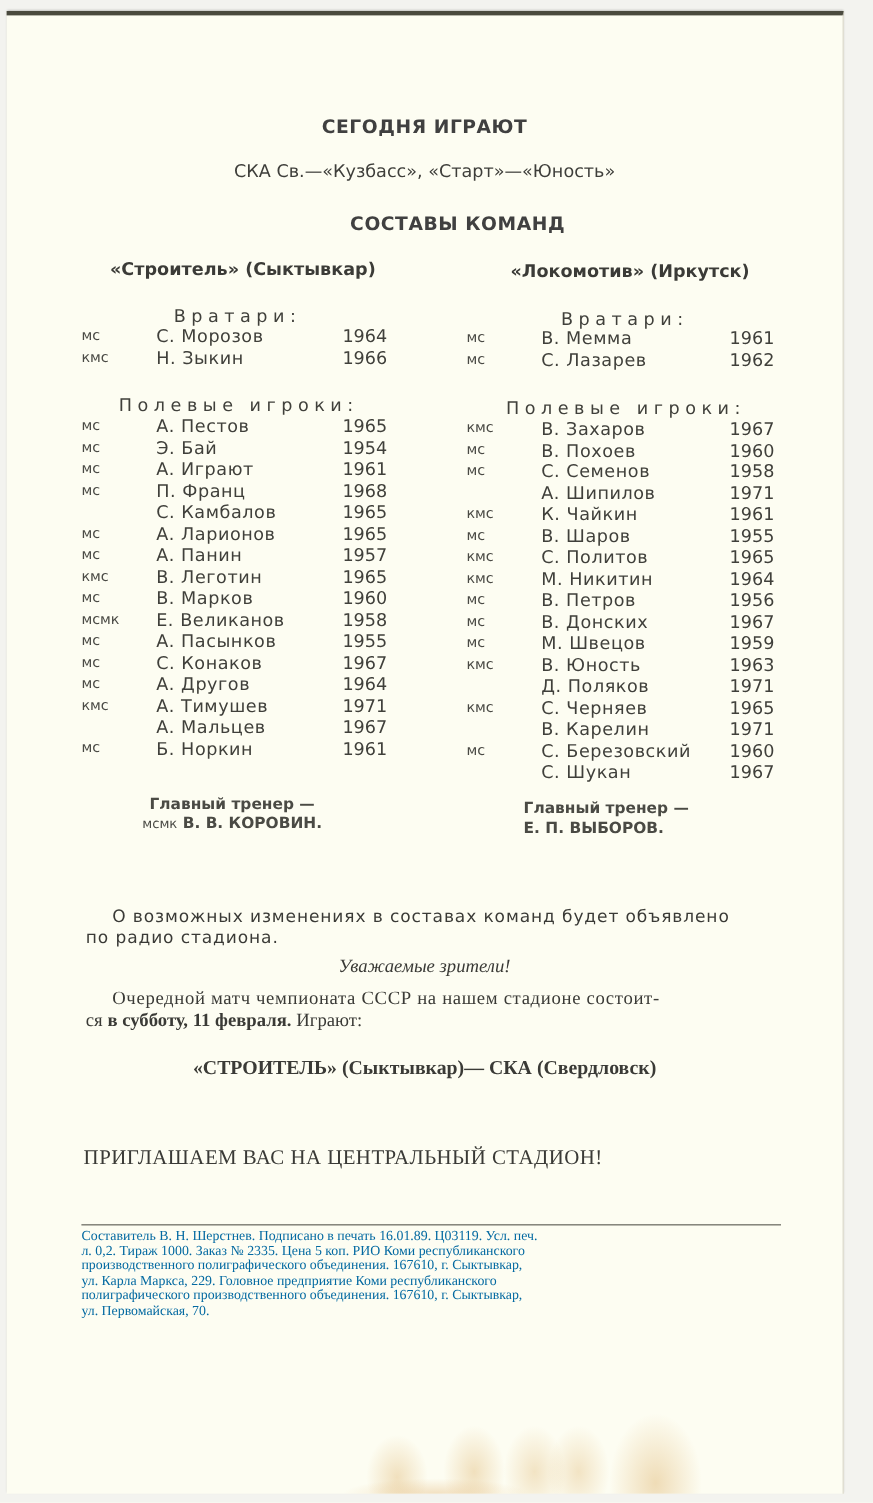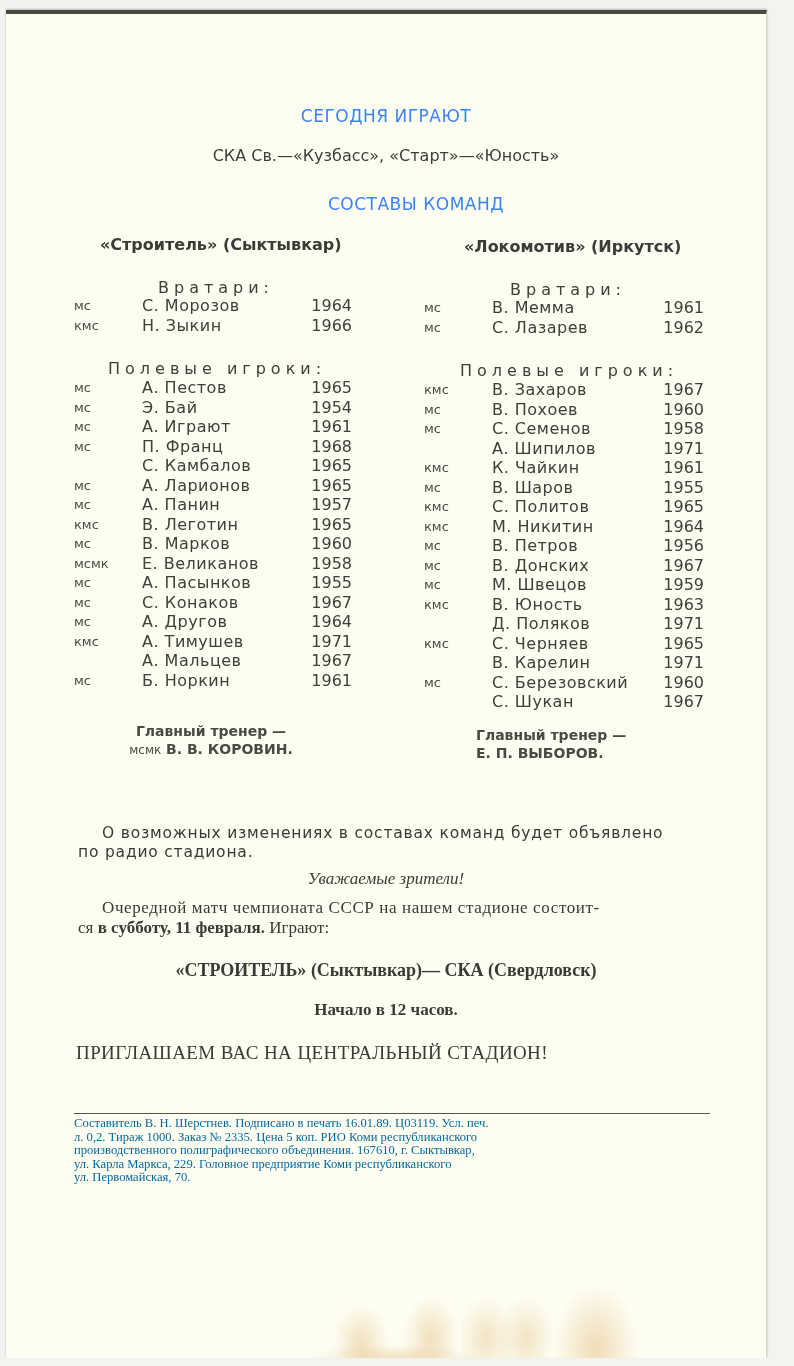--- a/index.html
+++ b/index.html
@@ -24,21 +24,21 @@
       radial-gradient(ellipse 40px 60px at 290px 90px, rgba(222,180,110,0.35), transparent 70%),
       radial-gradient(ellipse 40px 60px at 330px 90px, rgba(222,180,110,0.35), transparent 70%),
       radial-gradient(ellipse 40px 55px at 165px 95px, rgba(222,180,110,0.40), transparent 70%),
       radial-gradient(ellipse 120px 20px at 200px 110px, rgba(222,170,100,0.35), transparent 70%);
     pointer-events: none;
   }
   .sans { font-family: "DejaVu Sans", sans-serif; }
   .serif { font-family: "Liberation Serif", serif; }
   .abs { position: absolute; }
   .center { text-align: center; }
-  .h-title { font-weight: normal; font-size: 17px; letter-spacing: 0.5px; color: #3b82f6; }
+  .h-title { font-weight: bold; font-size: 17px; letter-spacing: 0.5px; color: #404040; }
   .h-sub { font-size: 16px; color: #3e3e3a; }
   .team-title { font-weight: bold; font-size: 16px; color: #3b3b37; }
   .section { font-size: 16px; letter-spacing: 5px; color: #40403b; }
   .row { position: absolute; height: 19px; font-size: 16px; line-height: 19px; color: #40403b; }
   .row .rank { position: absolute; left: 0; width: 60px; font-size: 13px; color: #4a4a45; }
   .row .name { position: absolute; left: 68px; white-space: nowrap; letter-spacing: 0.5px; }
   .row .year { position: absolute; right: 16px; width: 60px; text-align: right; }
   .coach { font-weight: bold; font-size: 14px; color: #4a4a44; line-height: 18px; }
   .coach .rankc { font-size: 12px; font-weight: normal; }
   .note { font-size: 15.5px; letter-spacing: 0.8px; color: #3a3a36; }
@@ -279,27 +279,27 @@
     <span>Играют:</span>
   </div>
 
   <div class="abs serif center" style="left:0;width:760px;top:946px;font-size:18px;color:#3a3a36;">
     <b>«СТРОИТЕЛЬ»</b>
     <b style="font-weight:bold;">(Сыктывкар)—</b>
     <b>СКА</b>
     <b>(Свердловск)</b>
   </div>
 
-  <div class="abs serif center" style="left:0;width:760px;top:986px;font-size:17px;font-weight:bold;color:#3a3a36;">Начало в 12 часов.</div>
 
   <div class="abs serif center" style="left:0;width:612px;top:1028px;font-size:19px;letter-spacing:0.4px;color:#3a3a36;">ПРИГЛАШАЕМ ВАС НА ЦЕНТРАЛЬНЫЙ СТАДИОН!</div>
 
   <div class="rule" style="left:68px;top:1099px;width:636px;"></div>
   <div class="abs serif imprint" style="left:68px;top:1103px;width:638px;">
     <div>Составитель В. Н. Шерстнев. Подписано в печать 16.01.89. Ц03119. Усл. печ.</div>
     <div>л. 0,2. Тираж 1000. Заказ № 2335. Цена 5 коп. РИО Коми республиканского</div>
     <div>производственного полиграфического объединения. 167610, г. Сыктывкар,</div>
     <div>ул. Карла Маркса, 229. Головное предприятие Коми республиканского</div>
+    <div>полиграфического производственного объединения. 167610, г. Сыктывкар,</div>
     <div>ул. Первомайская, 70.</div>
   </div>
 
   <div class="stain"></div>
 </div>
 
 </body></html>

